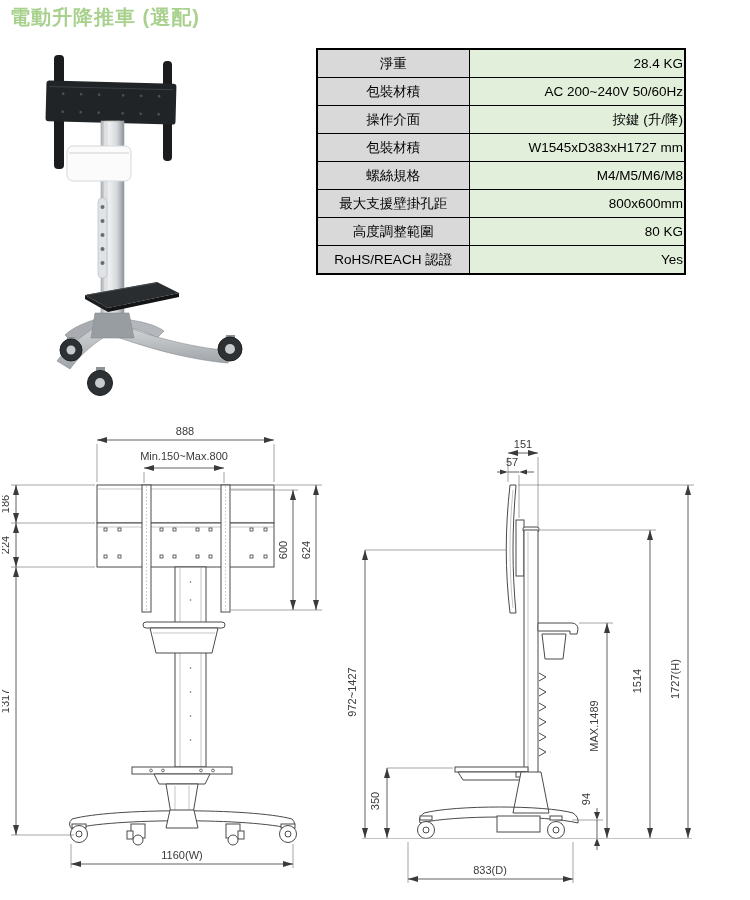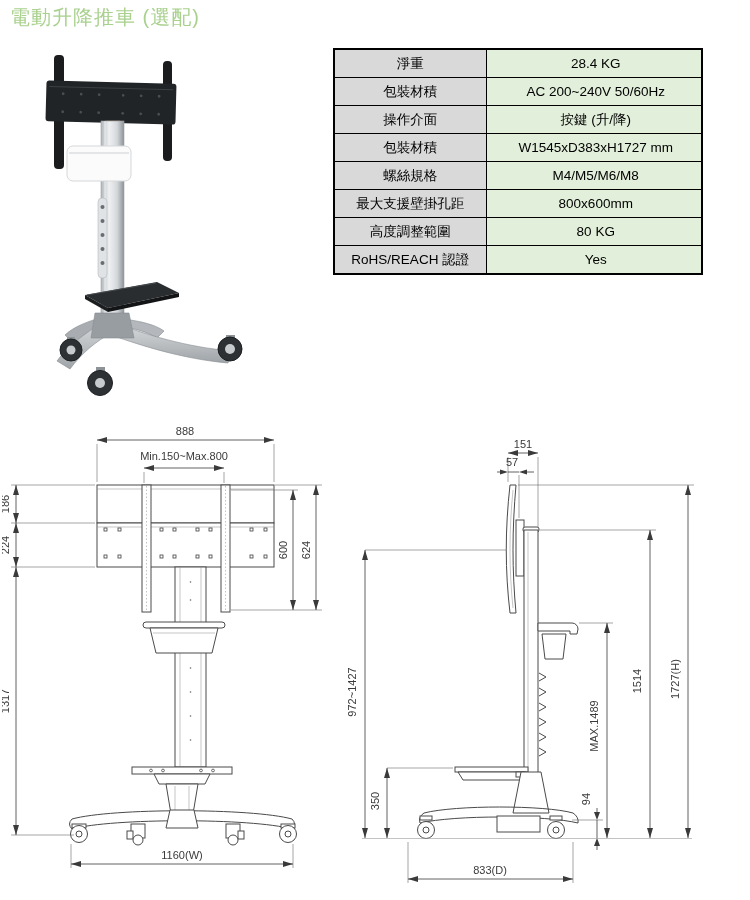--- a/index.html
+++ b/index.html
@@ -8,39 +8,39 @@
     --table-value-bg:#e2efda;
     --table-border:#000000;
   }
   html,body{margin:0;padding:0;background:#fff;}
   .page{
     position:relative;width:750px;height:900px;background:#ffffff;overflow:hidden;
     font-family:"Liberation Sans","DejaVu Sans",sans-serif;color:#000;
   }
   .title{
     position:absolute;left:10px;top:4px;margin:0;
-    font-size:20px;font-weight:normal;color:var(--title-green);
+    font-size:20px;font-weight:bold;color:var(--title-green);
     letter-spacing:1px;
     text-align:right;
   }
   .photo{position:absolute;left:35px;top:55px;width:220px;height:350px;}
   table.spec{
-    position:absolute;left:333px;top:48px;width:368px;
+    position:absolute;left:316px;top:48px;width:368px;
     border-collapse:collapse;table-layout:fixed;
     border:2px solid var(--table-border);
   }
   table.spec col.c1{width:152px;}
   table.spec col.c2{width:216px;}
   table.spec td{
     border:1px solid var(--table-border);
     height:25px;font-size:13.5px;line-height:1;
     overflow:hidden;white-space:nowrap;
   }
   td.lbl{background:var(--table-label-bg);text-align:center;}
-  td.val{background:var(--table-value-bg);text-align:center;padding-left:5px;}
+  td.val{background:var(--table-value-bg);text-align:right;padding-left:5px;}
   .drawing{position:absolute;}
   .front{left:2px;top:420px;}
   .side{left:340px;top:420px;}
   .dimtxt{font-size:11px;fill:#3a3a3a;font-family:"Liberation Sans","DejaVu Sans",sans-serif;}
   .struct{stroke:#4a4a4a;stroke-width:1;fill:none;}
   .structw{stroke:#4a4a4a;stroke-width:1;fill:#ffffff;}
   .thin{stroke:#8a8a8a;stroke-width:0.5;fill:none;}
   .dim{stroke:#3a3a3a;stroke-width:0.8;fill:none;}
   .ext{stroke:#6a6a6a;stroke-width:0.6;fill:none;}
   .arrfill{fill:#3a3a3a;stroke:none;}

